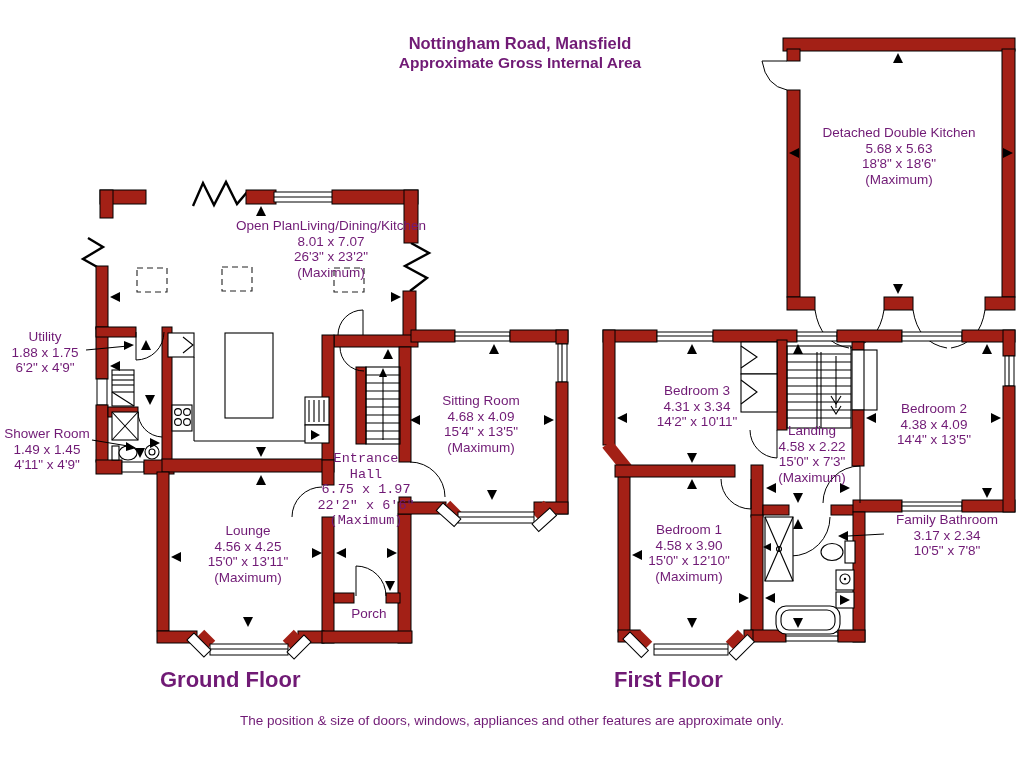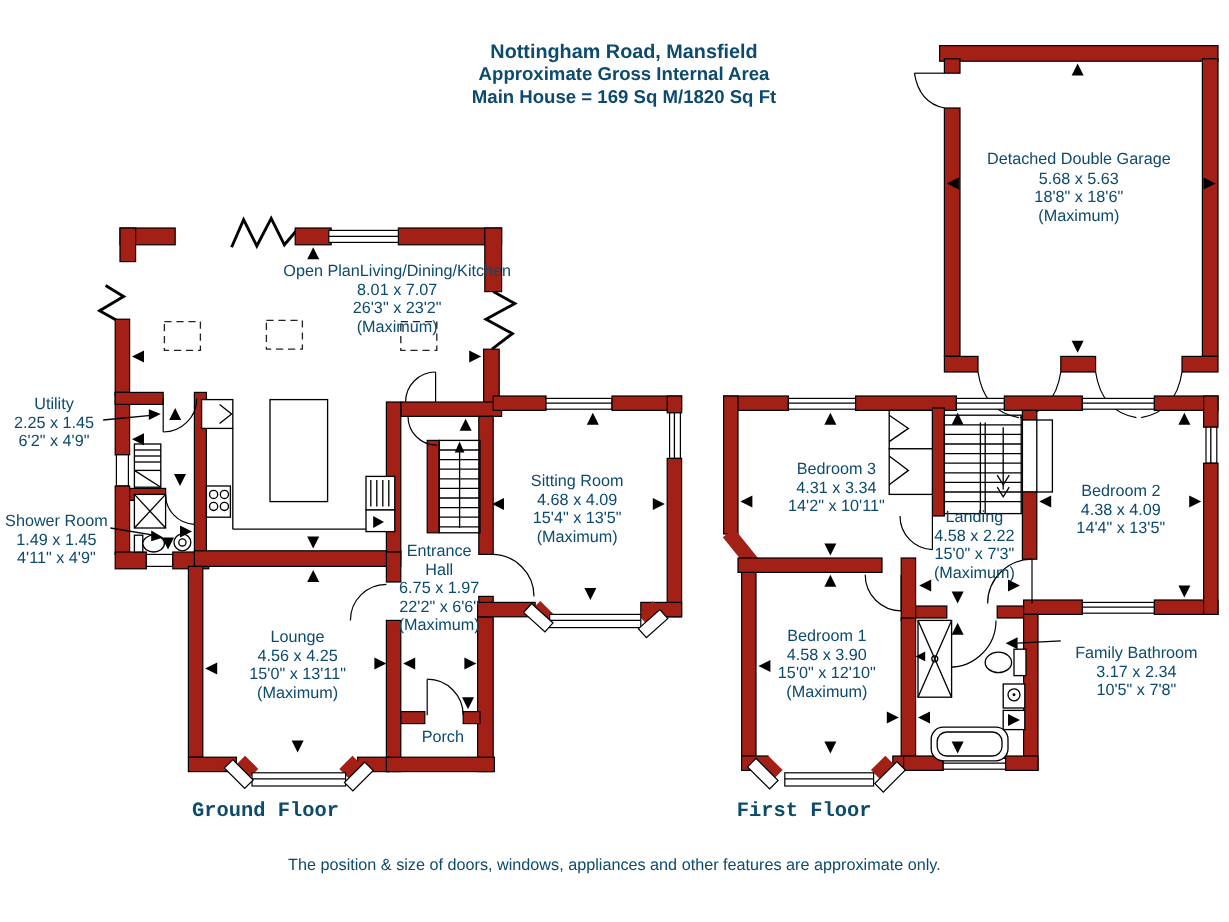--- a/index.html
+++ b/index.html
@@ -1,35 +1,35 @@
 <!DOCTYPE html>
 <html style="--wall: #A32016;"><head>
 <meta charset="utf-8">
 <style>
   html,body{margin:0;padding:0;background:#fff;}
   .canvas{position:relative;width:1024px;height:768px;background:#fff;overflow:hidden;
-          font-family:"Liberation Sans","DejaVu Sans",sans-serif;color:#0c4a6e;}
+          font-family:"Liberation Sans","DejaVu Sans",sans-serif;color:#701a75;}
   svg{position:absolute;left:0;top:0;}
   .wall{fill:var(--wall,#A32016);stroke:#000;stroke-width:1;}
   .wallline{stroke:var(--wall,#A32016);stroke-width:12;fill:none;}
   .win{fill:#fff;stroke:#000;stroke-width:1;}
   .thin{fill:none;stroke:#000;stroke-width:1.1;}
   .fix{fill:#fff;stroke:#000;stroke-width:1.1;}
   .door{fill:none;stroke:#000;stroke-width:1;}
   .arrow{fill:#000;stroke:none;}
   .zig{fill:none;stroke:#000;stroke-width:2.4;}
   .dash{fill:none;stroke:#222;stroke-width:1.1;stroke-dasharray:6 4;}
   .lbl{position:absolute;transform:translateX(-50%);text-align:center;font-size:13.5px;
        line-height:15.5px;white-space:nowrap;}
   .lbl .nm{white-space:normal;}
   .title-block{position:absolute;left:520px;top:34px;transform:translateX(-50%);
        text-align:center;font-weight:bold;white-space:nowrap;}
   .title-block .t1{font-size:16.5px;line-height:19px;}
   .title-block .t2{font-size:15.5px;line-height:19px;}
-  .floor-label{position:absolute;font-weight:bold;font-size:17px;white-space:nowrap;font-family:Liberation Mono, monospace;}
+  .floor-label{position:absolute;font-weight:bold;font-size:22px;white-space:nowrap;}
   .footer1{position:absolute;left:512px;top:695px;transform:translateX(-50%);
        font-weight:bold;font-size:14.5px;white-space:nowrap;}
   .footer2{position:absolute;left:512px;top:713px;transform:translateX(-50%);
        font-size:13.5px;white-space:nowrap;}
   .hall-name{width:72px;margin:0 auto;}
 </style>
 </head>
 <body>
 
 <div class="canvas">
@@ -383,57 +383,56 @@
     <g>
       <line class="thin" x1="884" y1="534" x2="848" y2="536"></line>
       <polygon class="arrow" points="838,536 848,531 848,541"></polygon>
     </g>
   </g>
 </svg>
 
   <div class="title-block">
     <div class="t1">Nottingham Road, Mansfield</div>
     <div class="t2">Approximate Gross Internal Area</div>
-    <div class="t2">Main House = 169 Sq M/1820 Sq Ft</div>
   </div>
 
   <div class="lbl" style="left:899px;top:125px;">
-    <div>Detached Double Garage</div>
+    <div>Detached Double Kitchen</div>
     <div>5.68 x 5.63</div>
     <div>18'8" x 18'6"</div>
     <div>(Maximum)</div>
   </div>
 
   <div class="lbl" style="left:295px;top:218px;margin-left:36px;">
     <div>Open PlanLiving/Dining/Kitchen</div>
     <div>8.01 x 7.07</div>
     <div>26'3" x 23'2"</div>
     <div>(Maximum)</div>
   </div>
 
   <div class="lbl" style="left:45px;top:329px;text-align:center;">
     <div>Utility</div>
-    <div>2.25 x 1.45</div>
+    <div>1.88 x 1.75</div>
     <div>6'2" x 4'9"</div>
   </div>
 
   <div class="lbl" style="left:47px;top:426px;">
     <div>Shower Room</div>
     <div>1.49 x 1.45</div>
     <div>4'11" x 4'9"</div>
   </div>
 
   <div class="lbl" style="left:481px;top:393px;">
     <div>Sitting Room</div>
     <div>4.68 x 4.09</div>
     <div>15'4" x 13'5"</div>
     <div>(Maximum)</div>
   </div>
 
-  <div class="lbl" style="left:366px;top:451px;">
+  <div class="lbl" style="left:366px;top:451px;font-family:Liberation Mono, monospace;">
     <div class="nm hall-name">Entrance Hall</div>
     <div>6.75 x 1.97</div>
     <div>22'2" x 6'6"</div>
     <div>(Maximum)</div>
   </div>
 
   <div class="lbl" style="left:248px;top:523px;">
     <div>Lounge</div>
     <div>4.56 x 4.25</div>
     <div>15'0" x 13'11"</div>
@@ -463,21 +462,21 @@
     <div>14'4" x 13'5"</div>
   </div>
 
   <div class="lbl" style="left:689px;top:522px;">
     <div>Bedroom 1</div>
     <div>4.58 x 3.90</div>
     <div>15'0" x 12'10"</div>
     <div>(Maximum)</div>
   </div>
 
-  <div class="lbl" style="left:947px;top:536px;">
+  <div class="lbl" style="left:947px;top:512px;">
     <div>Family Bathroom</div>
     <div>3.17 x 2.34</div>
     <div>10'5" x 7'8"</div>
   </div>
 
   <div class="floor-label" style="left:160px;top:667px;">Ground Floor</div>
   <div class="floor-label" style="left:604px;top:667px;margin-left:10px;">First Floor</div>
 
   <div class="footer2">The position &amp; size of doors, windows, appliances and other features are approximate only.</div>
 </div>

